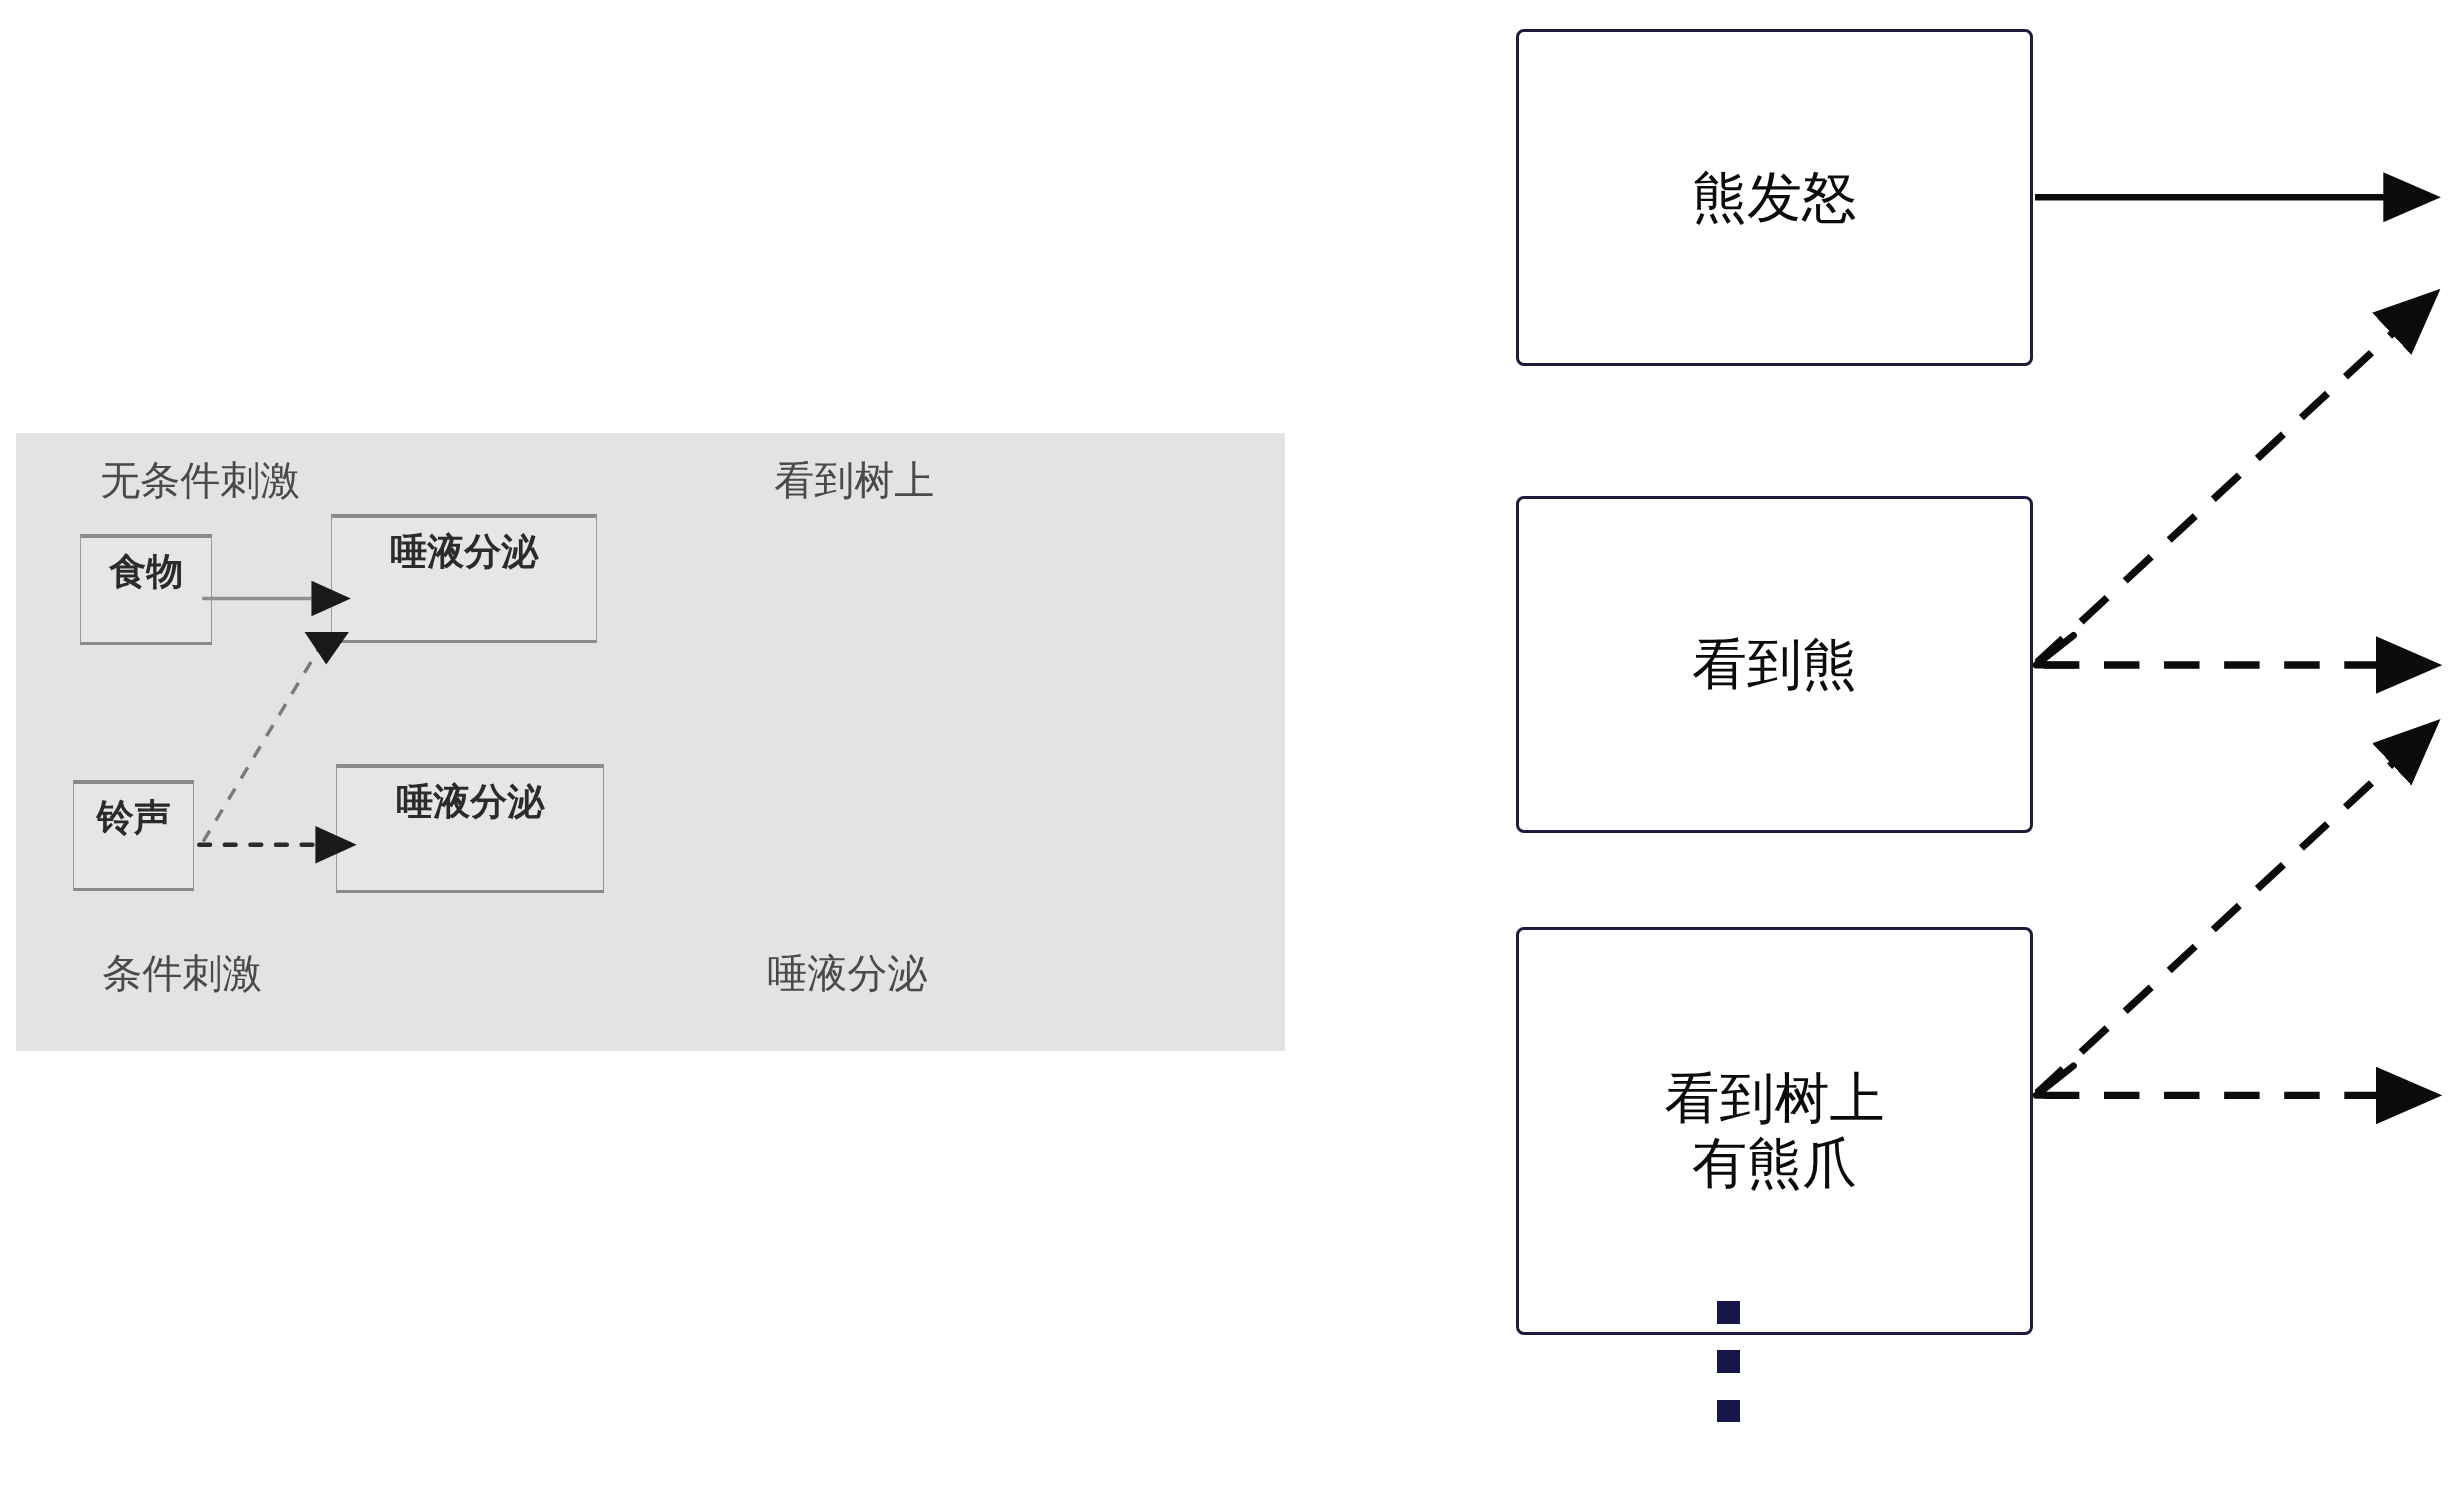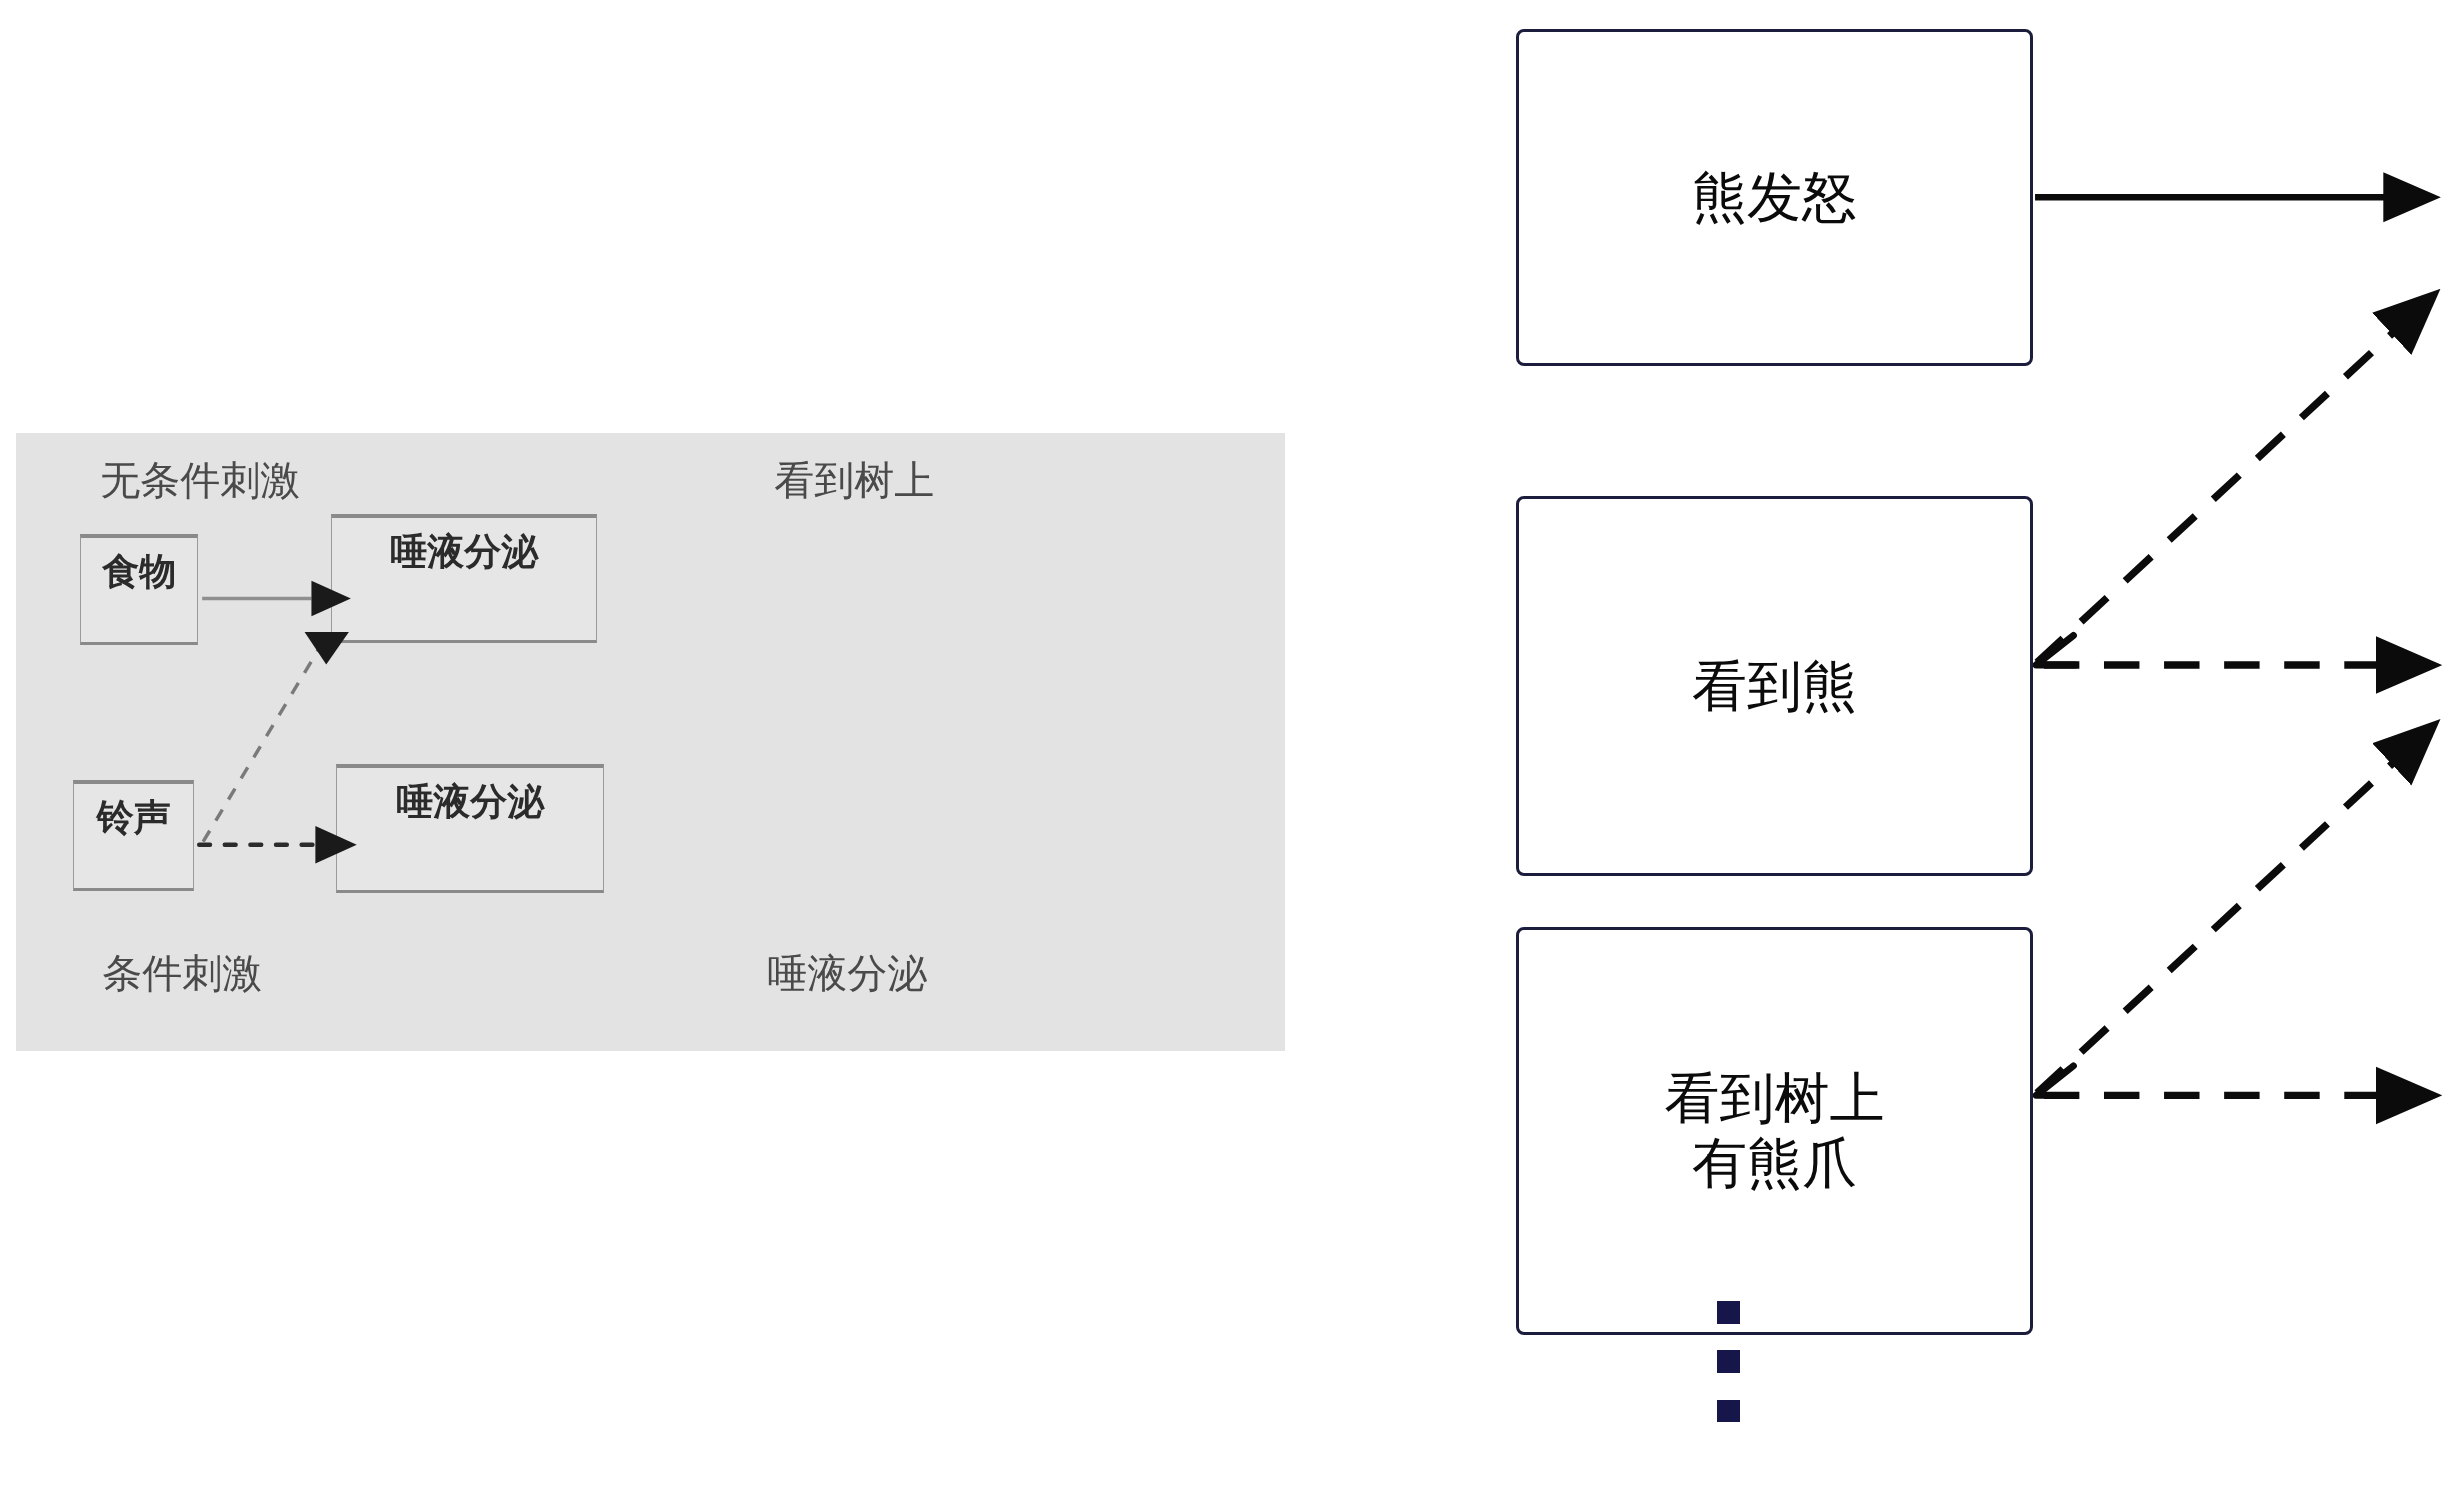--- a/index.html
+++ b/index.html
@@ -15,39 +15,39 @@
   #cc-cap-ucr{left:758px;top:27px;}
   #cc-cap-cs {left:86px;top:520px;}
   #cc-cap-cr {left:751px;top:520px;}
 
   .cc-box{position:absolute;background:#e6e6e6;
           border:1.5px solid #9a9a9a;border-top:4.4px solid #8a8a8a;
           border-bottom:3.4px solid #8a8a8a;
           color:#2b2b2b;font-weight:bold;font-size:37px;
           display:flex;justify-content:center;align-items:flex-start;
           padding-top:8.9px;box-sizing:border-box;white-space:nowrap;}
-  #cc-box-food  {left:64px; top:101px; width:118px;height:111px;}
+  #cc-box-food  {left:64px; top:101px; width:132px;height:111px;}
   #cc-box-bell  {left:57px; top:347px; width:121px;height:111px;}
   #cc-box-sal1  {left:315px; top:81px; width:266px;height:129px;}
   #cc-box-sal2  {left:320px; top:331px; width:268px;height:129px;}
 
   #cc-svg{position:absolute;left:0;top:0;width:1269px;height:618px;overflow:visible;}
 
   
   #rl-area{position:absolute;left:1453px;top:0;width:1853px;height:1498px;}
   .rl-box{position:absolute;background:#ffffff;border-radius:8px;
           display:flex;flex-direction:column;justify-content:center;
           align-items:center;box-sizing:border-box;}
   .rl-box.left-col {border:3.4px solid #1c1c3c;}
   .rl-box.right-col{border:3.4px solid #3a3ad8;}
   .rl-cn{color:#0b0b0b;font-size:55px;line-height:1.18;white-space:nowrap;
          font-weight:500;}
 
   #rl-box-anger  {left:63px; top:28.6px;  width:517px;height:337px;}
-  #rl-box-see    {left:63px; top:496px;width:517px;height:380px;}
+  #rl-box-see    {left:63px; top:496px;width:517px;height:337px;}
   #rl-box-paw    {left:63px; top:927px;width:517px;height:408px;}
   #rl-box-reward {left:1009px;top:28.6px;  width:517px;height:337px;}
   #rl-box-vsp    {left:1009px;top:496px;width:517px;height:337px;}
   #rl-box-vs     {left:1009px;top:927px;width:517px;height:337px;}
 
   #rl-svg{position:absolute;left:0;top:0;width:1853px;height:1498px;overflow:visible;}
 
   .dots{position:absolute;display:flex;flex-direction:column;gap:26.6px;}
   .dots i{display:block;width:22.7px;height:22.7px;}
   #dots-left {left:264px; top:1301px;}

